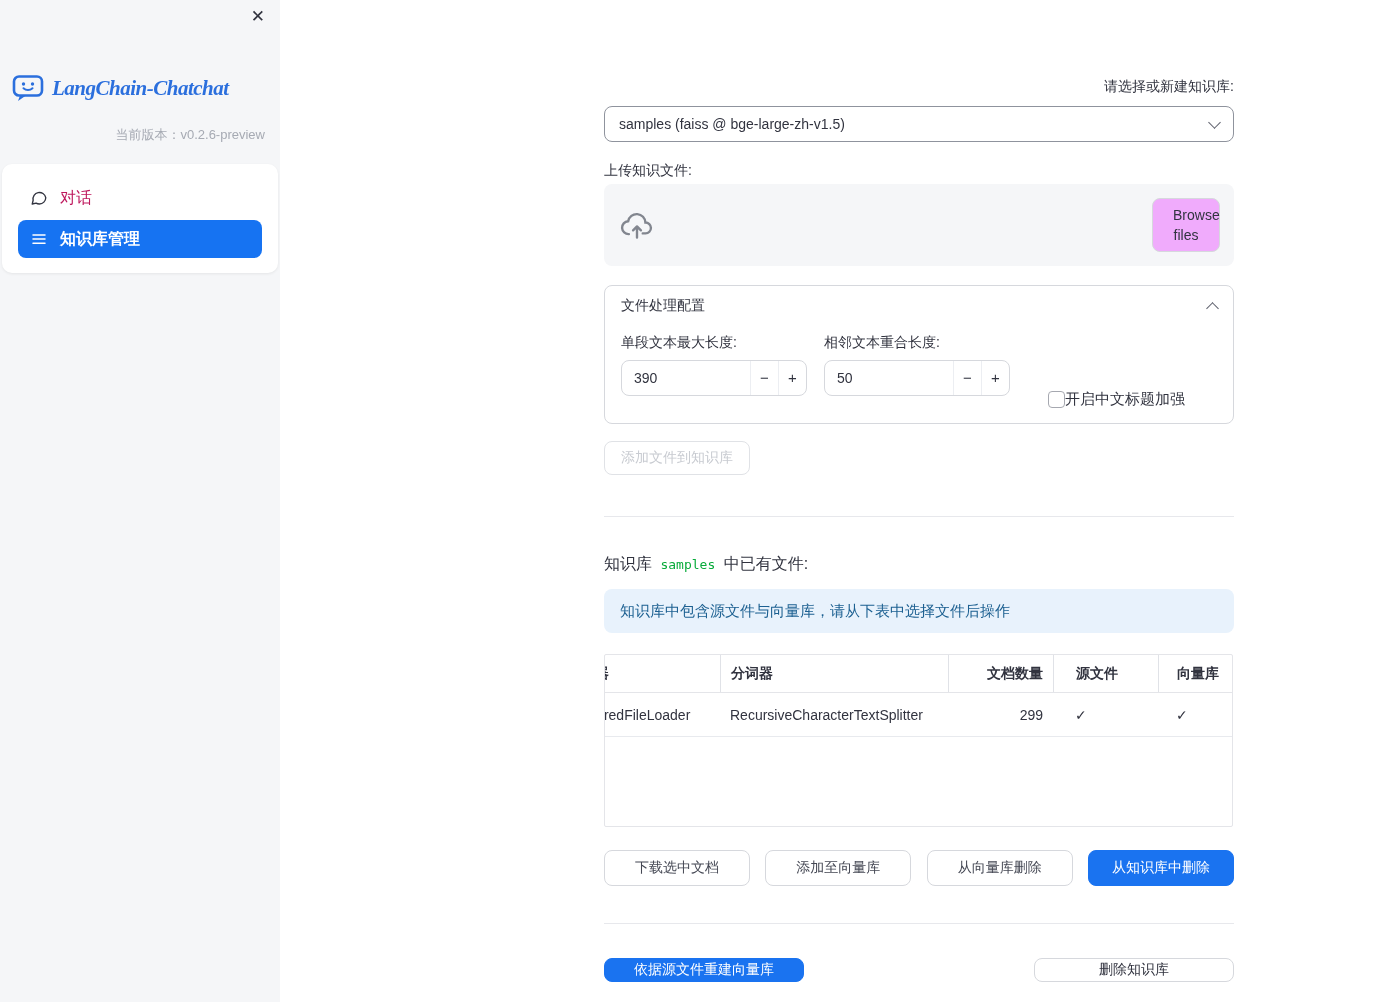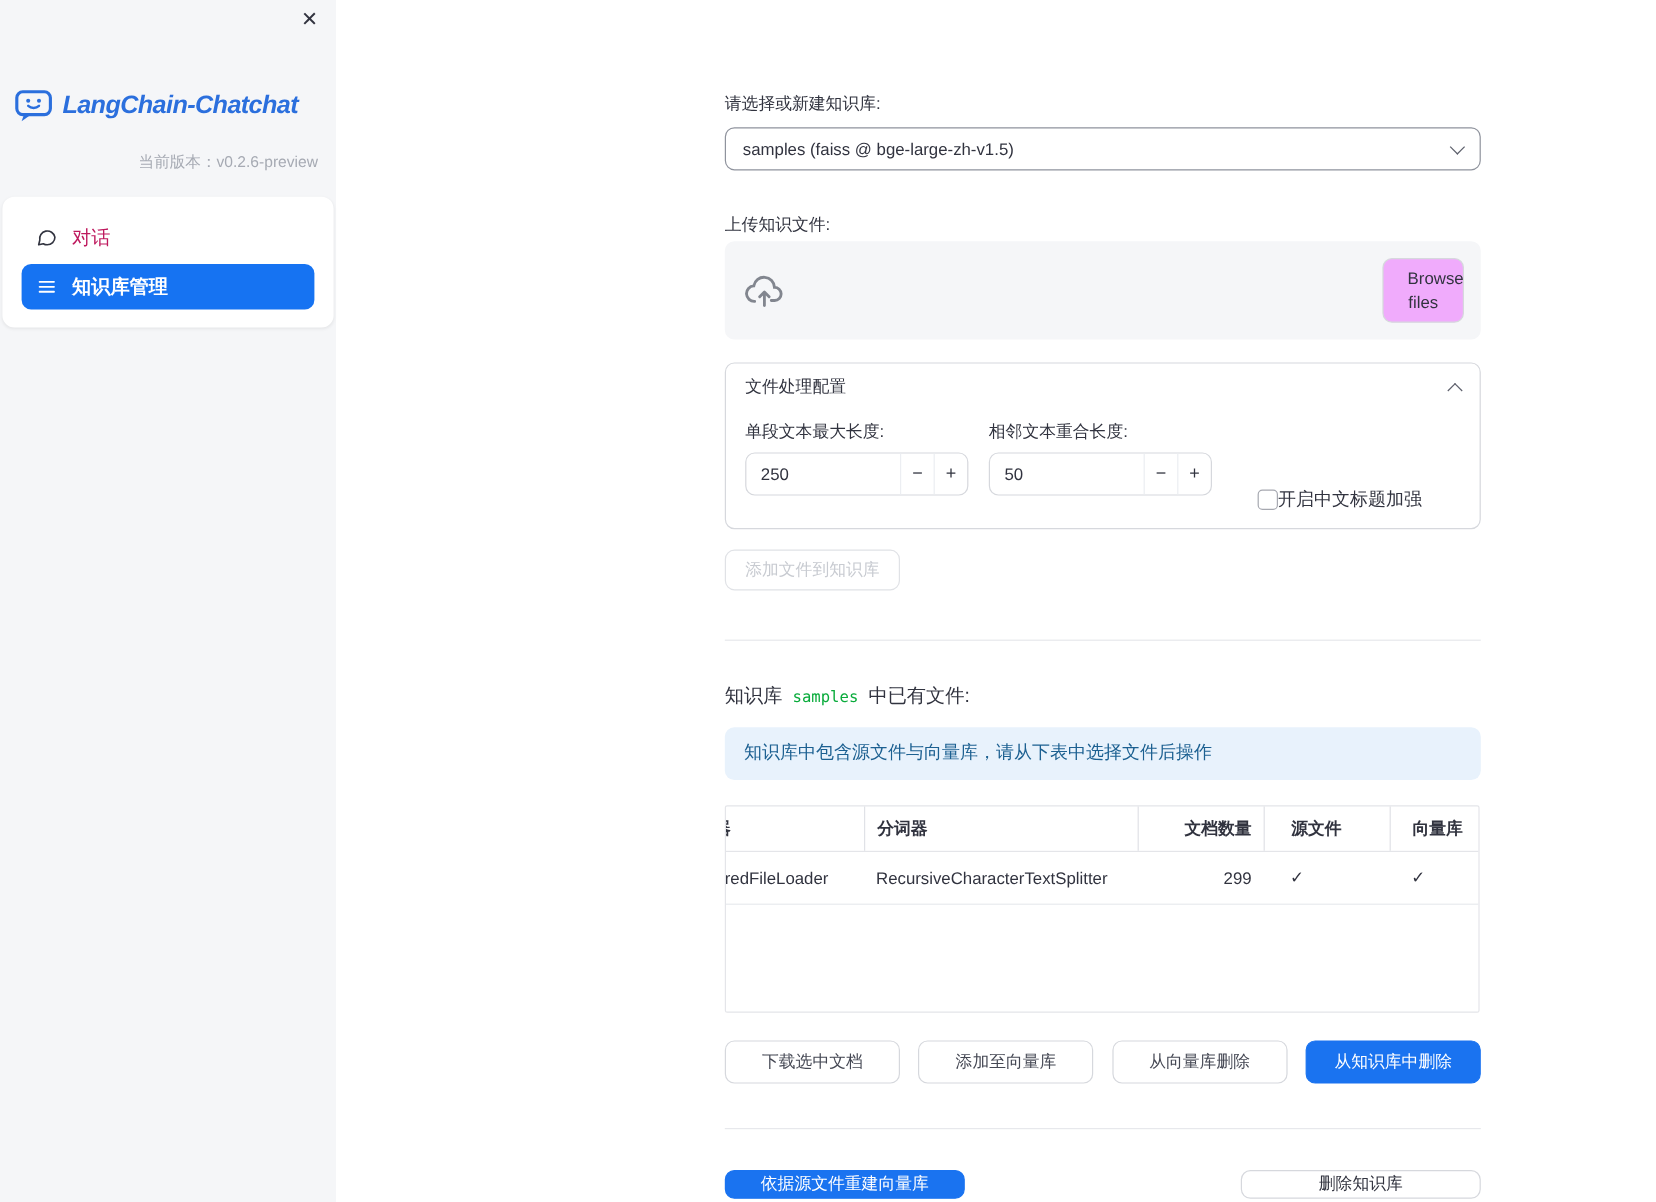--- a/index.html
+++ b/index.html
@@ -5,37 +5,37 @@
   * { box-sizing: border-box; margin: 0; padding: 0; }
   html,body { width:1380px; height:1002px; background:#ffffff;
     font-family:"Liberation Sans","DejaVu Sans",sans-serif; color:#31333f; }
   .app { position:relative; width:1380px; height:1002px; overflow:hidden; }
 
   
   .sidebar { position:absolute; left:0; top:0; width:280px; height:1002px;
     background:#f5f6f8; }
   .close-btn { position:absolute; top:8px; right:15px; font-size:17px;
     color:#31333f; cursor:pointer; line-height:1; }
-  .logo { display:flex; align-items:center; gap:8px; padding:74px 0 0 12px; }
+  .logo { display:flex; align-items:center; gap:8px; padding:74px 0 0 12px;font-family:Liberation Serif, serif; }
   .logo-text { font-size:21px; font-weight:bold; font-style:italic; color:#2b6fdd;
     letter-spacing:-0.5px; white-space:nowrap; }
   .version { margin-top:24px; padding-right:15px; text-align:right;
     font-size:13px; color:#a6aab3; }
   .menu-card { margin:20px 2px 0; background:#ffffff; border-radius:10px;
     padding:12px 0; box-shadow:0 1px 3px rgba(0,0,0,0.07); }
   .menu-item { display:flex; align-items:center; gap:12px; height:38px;
     margin:3px 16px; padding:0 12px; border-radius:8px; font-size:16px;
     color:#be185d; cursor:pointer; }
   .menu-item.active { background:#1673f2; color:#ffffff; font-weight:bold; }
 
   
   .main { position:absolute; left:604px; top:0; width:630px; }
   .field-label { font-size:14px; line-height:20px; color:#31333f; }
-  .lbl-kb { margin-top:76px; }
-  .lbl-up { margin-top:35px; }
+  .lbl-kb { margin-top:76px;text-align:right; }
+  .lbl-up { margin-top:18px; }
 
   .selectbox { margin-top:10px; height:36px; border:1px solid #8f939d;
     border-radius:8px; background:#fff; display:flex; align-items:center;
     justify-content:space-between; padding:0 14px; font-size:14px; cursor:pointer; }
   .chev { display:inline-block; width:9px; height:9px;
     border-right:1.8px solid #5c5f6b; border-bottom:1.8px solid #5c5f6b; }
   .chev.down { transform:rotate(45deg); margin-top:-4px; }
   .chev.up { transform:rotate(-135deg); margin-top:5px; }
 
   .uploader { margin-top:4px; height:82px; background:#f5f6f8; border-radius:8px;
@@ -164,21 +164,21 @@
 
     <section class="expander">
       <div class="exp-head">
         <span>文件处理配置</span>
         <span class="chev up"></span>
       </div>
       <div class="exp-body">
         <div class="num-col">
           <div class="small-label">单段文本最大长度:</div>
           <div class="numinput">
-            <span class="numval">250</span>
+            <span class="numval">390</span>
             <span class="step">−</span>
             <span class="step">+</span>
           </div>
         </div>
         <div class="num-col">
           <div class="small-label">相邻文本重合长度:</div>
           <div class="numinput">
             <span class="numval">50</span>
             <span class="step">−</span>
             <span class="step">+</span>

